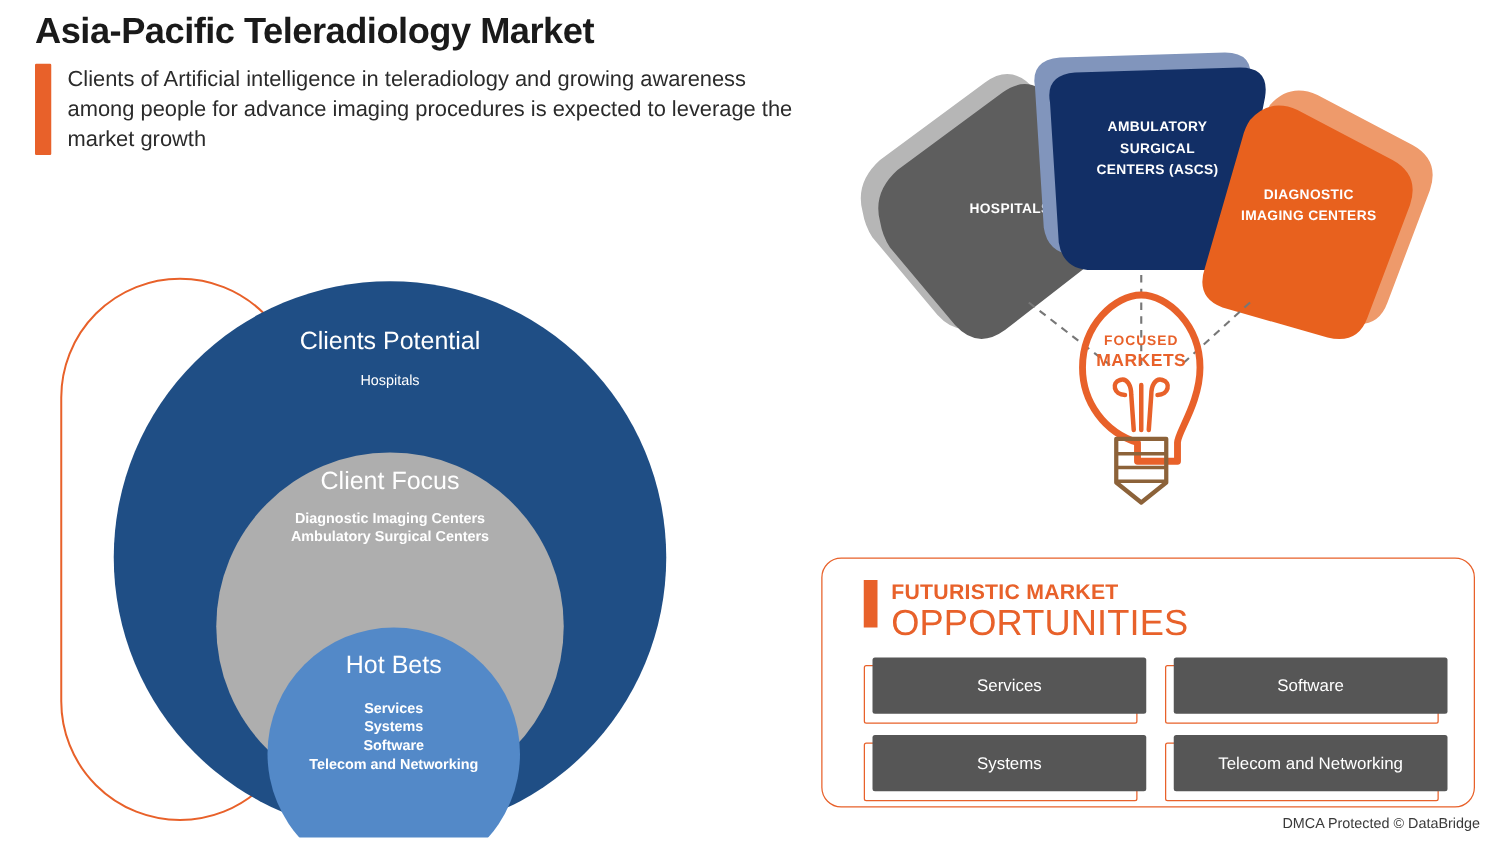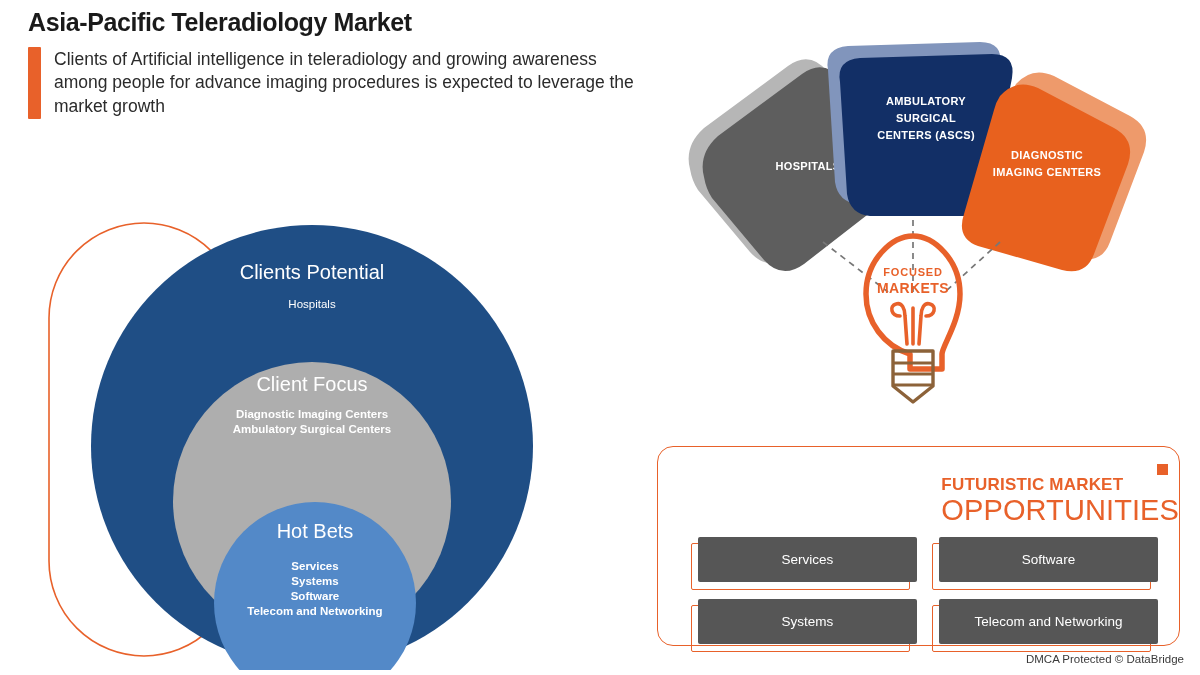--- a/index.html
+++ b/index.html
@@ -7,21 +7,21 @@
     width: 1200px; height: 675px;
     background: #ffffff;
     font-family: "Liberation Sans", sans-serif;
     overflow: hidden;
   }
   #stage { position: relative; width: 1200px; height: 675px; background: #fff; }
 
   
   #header { position: absolute; left: 28px; top: 8px; width: 640px; }
   #title {
-    font-size: 25px; font-weight: bold; color: #1a1a1a;
+    font-size: 29px; font-weight: bold; color: #1a1a1a;
     letter-spacing: -0.4px; line-height: 1.18;
   }
   #subtitle-row { display: flex; align-items: stretch; margin-top: 9px; }
   #subtitle-bar {
     width: 13px; background: #E8612A; flex: 0 0 13px; margin-right: 13px;
     border-radius: 1px;
   }
   #subtitle {
     font-size: 17.5px; color: #2b2b2b; line-height: 1.36; padding-top: 1px;
     max-width: 600px;
@@ -42,21 +42,21 @@
     letter-spacing: 0.3px;
   }
   .bulb-top { fill: #E8612A; font-size: 11px; font-weight: bold; text-anchor: middle; letter-spacing: 0.8px; }
   .bulb-bot { fill: #E8612A; font-size: 14px; font-weight: bold; text-anchor: middle; letter-spacing: 0.4px; }
 
   
   #panel {
     position: absolute; left: 657px; top: 446px; width: 523px; height: 200px;
     border: 1.4px solid #E8612A; border-radius: 16px; background: #fff;
   }
-  #panel-head { display: flex; align-items: flex-end; padding: 17px 0 0 33px; flex-direction: column; }
+  #panel-head { display: flex; align-items: flex-start; padding: 17px 0 0 33px; }
   #panel-bar { width: 11px; height: 38px; background: #E8612A; flex: 0 0 11px; margin-right: 11px; }
   #panel-heading-text { line-height: 1; padding-top: 1px; }
   #panel-h1 {
     font-size: 17px; font-weight: bold; color: #E8612A; letter-spacing: 0.2px;
     line-height: 1.05;
   }
   #panel-h2 {
     font-size: 29px; font-weight: 300; color: #E8612A; letter-spacing: 0.1px;
     line-height: 1.05; margin-top: 1px;
   }

